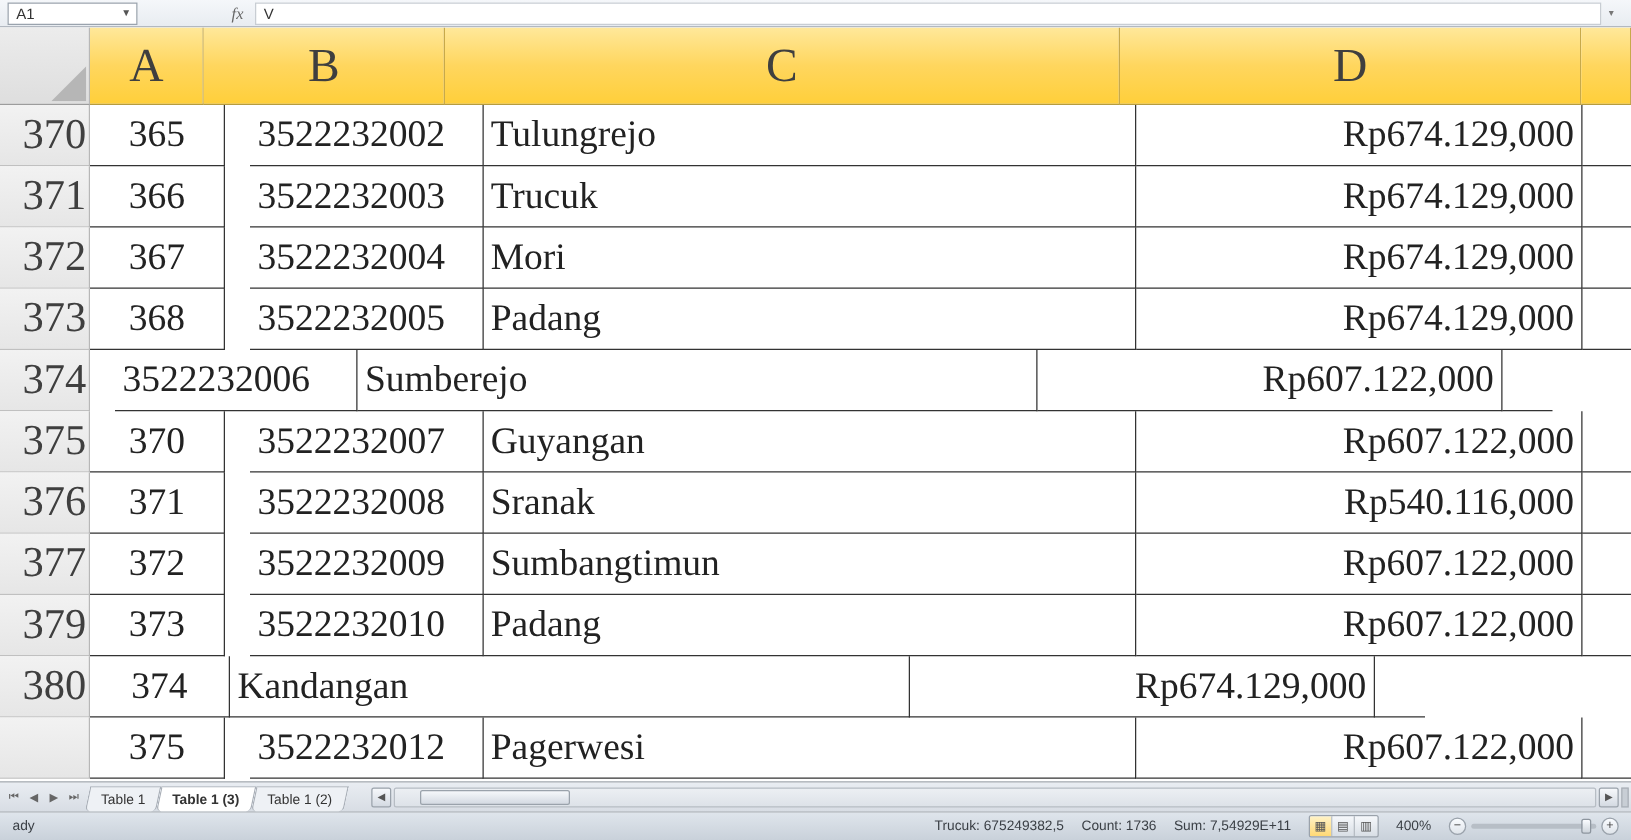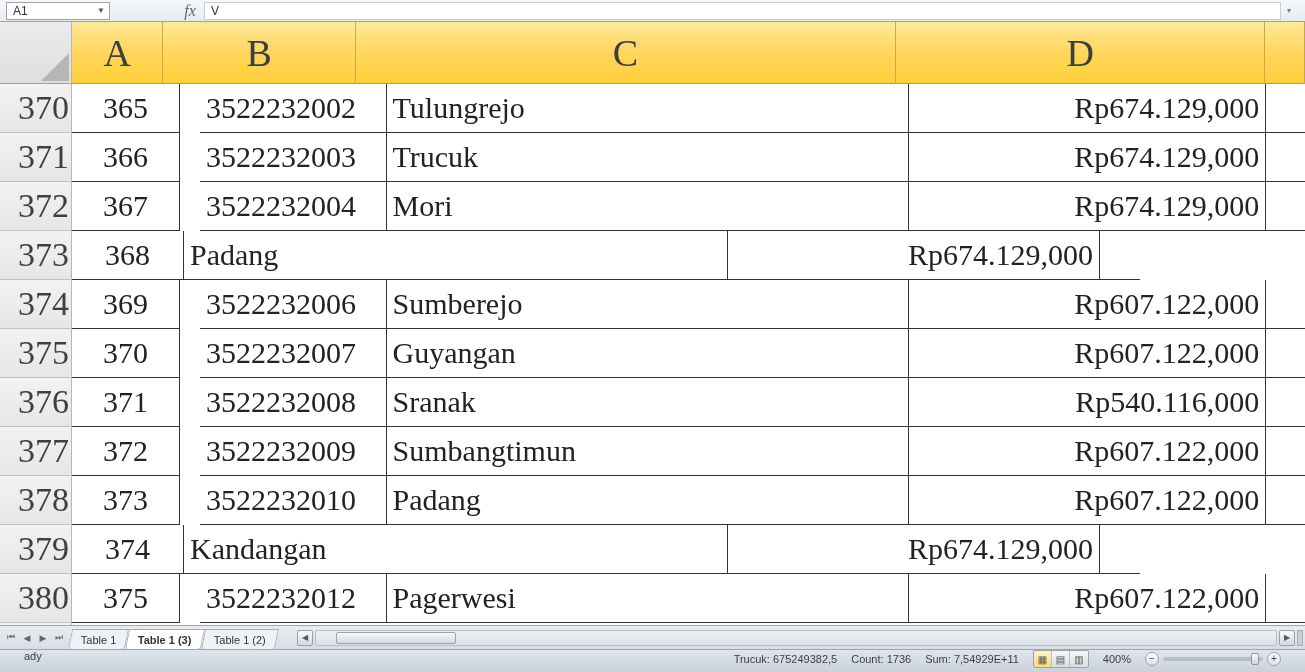--- a/index.html
+++ b/index.html
@@ -3,21 +3,21 @@
 <meta charset="utf-8">
 <style>
 * { margin: 0; padding: 0; box-sizing: border-box; }
 html, body { width: 1305px; height: 672px; font-family: "Segoe UI", Tahoma, sans-serif; overflow: hidden; background: #fff; }
 
 
 .formula-bar { height: 22px; background: linear-gradient(#f5f7fa,#e8ecf1); border-bottom: 1px solid #9aa3ad; display: flex; align-items: center; font-size: 12px; color: #333; }
 .name-box { width: 104px; height: 18px; margin-left: 6px; background: #fff; border: 1px solid #9aa3ad; display: flex; align-items: center; padding: 0 4px 0 6px; font-size: 12px; }
 .name-box .dd { margin-left: auto; color: #555; font-size: 8px; }
 .fb-divider { width: 70px; }
-.fb-btn { width: 20px; text-align: center; color: #666; font-style: italic; font-family: serif; font-size: 16px; }
+.fb-btn { width: 20px; text-align: center; color: #666; font-style: italic; font-family: serif; font-size: 13px; }
 .fx { font-style: italic; font-family: serif; }
 .fb-input { flex: 1; height: 18px; background: #fff; border: 1px solid #c8cdd3; margin: 0 6px 0 4px; padding: 0 6px; font-size: 12px; display: flex; align-items: center; }
 .fb-down { width: 14px; color: #777; font-size: 8px; margin-right: 4px; }
 
 
 .sheet { position: relative; height: 603px; background: #fff; overflow: hidden; }
 .corner { position: absolute; left: 0; top: 0; width: 72px; height: 62px; background: linear-gradient(#ececec,#dedede); border-right: 1px solid #b7b7b7; border-bottom: 1px solid #9c9c9c; }
 .corner svg { position: absolute; right: 2px; bottom: 2px; }
 
 .col-headers { position: absolute; left: 72px; top: 0; right: 0; height: 62px; display: flex; }
@@ -48,21 +48,21 @@
 .tab { padding: 4px 10px 0 10px; background: #eef1f5; border: 1px solid #a9afb7; border-bottom: none; margin-top: 3px; border-radius: 0 0 4px 4px; transform: skewX(-12deg); }
 .tab > span { display: inline-block; transform: skewX(12deg); }
 .tab.active { background: #fff; font-weight: bold; }
 .hscroll { flex: 1; margin-left: 20px; display: flex; align-items: center; }
 .hscroll-track { flex: 1; height: 16px; background: linear-gradient(#eceff3,#dde2e8); border: 1px solid #b7bdc4; border-radius: 2px; position: relative; margin: 0 2px;}
 .hscroll-thumb { position: absolute; left: 20px; top: 1px; bottom: 1px; width: 120px; background: linear-gradient(#f6f8fb,#d4dae2); border: 1px solid #9aa2ab; border-radius: 2px;}
 .hscroll-btn { width: 16px; height: 16px; background: linear-gradient(#f6f8fb,#d4dae2); border: 1px solid #9aa2ab; border-radius: 2px; font-size: 8px; color: #555; display:flex; align-items:center; justify-content:center;}
 .h-splitter { width: 6px; height: 16px; background: #c8ced5; border: 1px solid #a9afb7; margin: 0 2px;}
 
 
-.status-bar { height: 23px; background: linear-gradient(#dfe5ec,#c9d1da); border-top: 1px solid #a0a6ad; display: flex; align-items: flex-start; font-size: 11px; color: #3a3f45; padding: 0 24px; }
+.status-bar { height: 23px; background: linear-gradient(#dfe5ec,#c9d1da); border-top: 1px solid #a0a6ad; display: flex; align-items: center; font-size: 11px; color: #3a3f45; padding: 0 10px; }
 .status-left { width: 60px; overflow:hidden;}
 .status-right { margin-left: auto; display: flex; align-items: center; gap: 14px; }
 .view-btns { display: flex; border: 1px solid #9aa2ab; border-radius: 2px; overflow: hidden;}
 .view-btns span { width: 18px; height: 16px; display: flex; align-items:center; justify-content:center; border-right:1px solid #b7bdc4; background: linear-gradient(#f6f8fb,#d8dee5); font-size:10px; color:#555;}
 .view-btns span:last-child { border-right:none;}
 .view-btns span.on { background: linear-gradient(#fff3c8,#ffd873); }
 .zoom { display: flex; align-items: center; gap: 4px; }
 .zoom-btn { width: 14px; height: 14px; border: 1px solid #9aa2ab; border-radius: 7px; background: linear-gradient(#fafcff,#dfe4ea); font-size: 10px; display:flex; align-items:center; justify-content:center; color:#444; line-height:1;}
 .zoom-track { width: 100px; height: 4px; background: #b7bec6; border-radius: 2px; position: relative;}
 .zoom-thumb { position: absolute; left: 88px; top: -4px; width: 8px; height: 12px; background: linear-gradient(#fafcff,#cdd4db); border: 1px solid #8d959e; border-radius: 2px;}
@@ -127,23 +127,20 @@
       <div class="row-h">
         <span>375</span>
       </div>
       <div class="row-h">
         <span>376</span>
       </div>
       <div class="row-h">
         <span>377</span>
       </div>
       <div class="row-h">
-        <span>378</span>
-      </div>
-      <div class="row-h">
         <span>379</span>
       </div>
       <div class="row-h">
         <span>380</span>
       </div>
       <div class="row-h"></div>
     </div>
 
   <div class="grid" id="grid">
       <div class="row">
@@ -162,26 +159,26 @@
       </div>
       <div class="row">
         <div class="cell c-A">367</div>
         <div class="cell c-B">3522232004</div>
         <div class="cell c-C">Mori</div>
         <div class="cell c-D">Rp674.129,000</div>
         <div class="cell c-E"></div>
       </div>
       <div class="row">
         <div class="cell c-A">368</div>
+        <div class="cell c-B">3522232005</div>
         <div class="cell c-C">Padang</div>
         <div class="cell c-D">Rp674.129,000</div>
         <div class="cell c-E"></div>
       </div>
       <div class="row">
-        <div class="cell c-A">369</div>
         <div class="cell c-B">3522232006</div>
         <div class="cell c-C">Sumberejo</div>
         <div class="cell c-D">Rp607.122,000</div>
         <div class="cell c-E"></div>
       </div>
       <div class="row">
         <div class="cell c-A">370</div>
         <div class="cell c-B">3522232007</div>
         <div class="cell c-C">Guyangan</div>
         <div class="cell c-D">Rp607.122,000</div>

